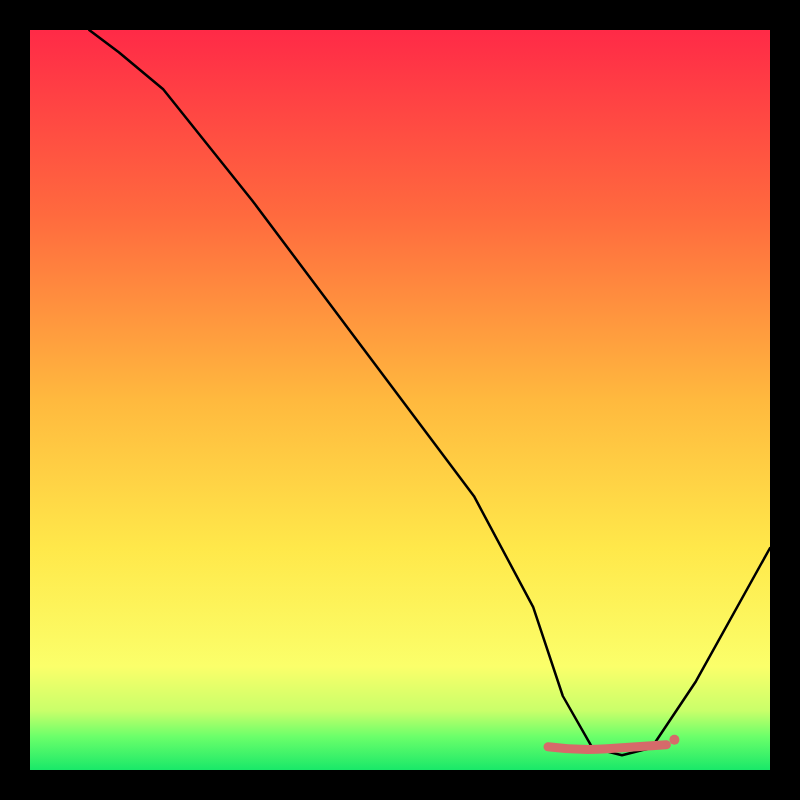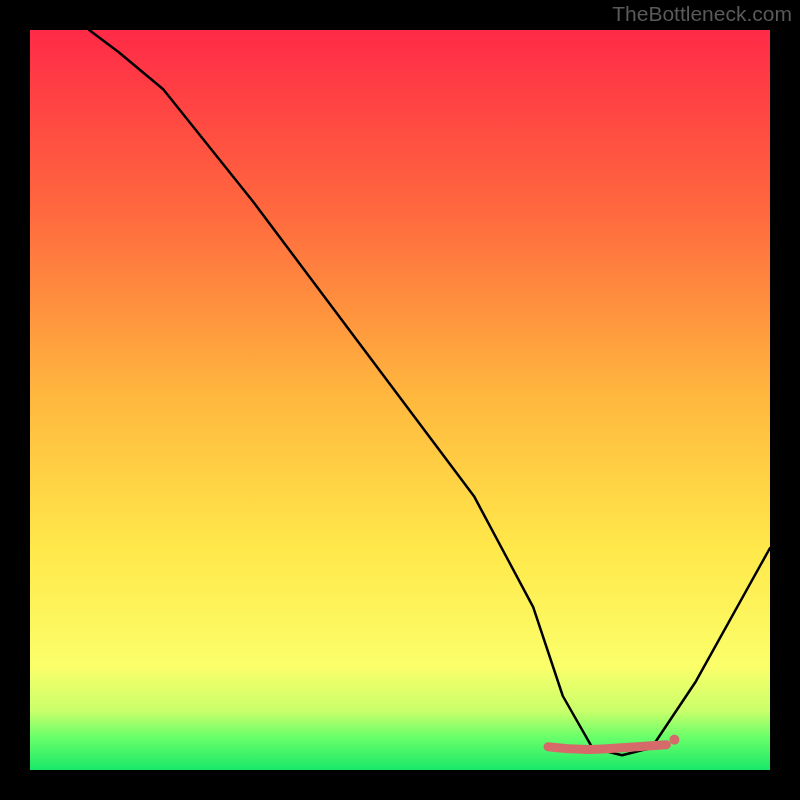--- a/index.html
+++ b/index.html
@@ -49,21 +49,20 @@
     width: 740px;
     height: 740px;
     z-index: 3;
     pointer-events: none;
   }
 </style>
 </head>
 <body>
 
 <div class="frame">
-  <div class="watermark">TheBottleneck.com</div>
 
   <svg class="plot" viewBox="0 0 740 740" preserveAspectRatio="none">
     <defs>
       <linearGradient id="bg-grad" x1="0" y1="0" x2="0" y2="1">
         <stop offset="0%" stop-color="#ff2a47"></stop>
         <stop offset="25%" stop-color="#ff6a3e"></stop>
         <stop offset="50%" stop-color="#ffb93e"></stop>
         <stop offset="70%" stop-color="#ffe84a"></stop>
         <stop offset="86%" stop-color="#fbff6a"></stop>
         <stop offset="92%" stop-color="#c9ff6a"></stop>

